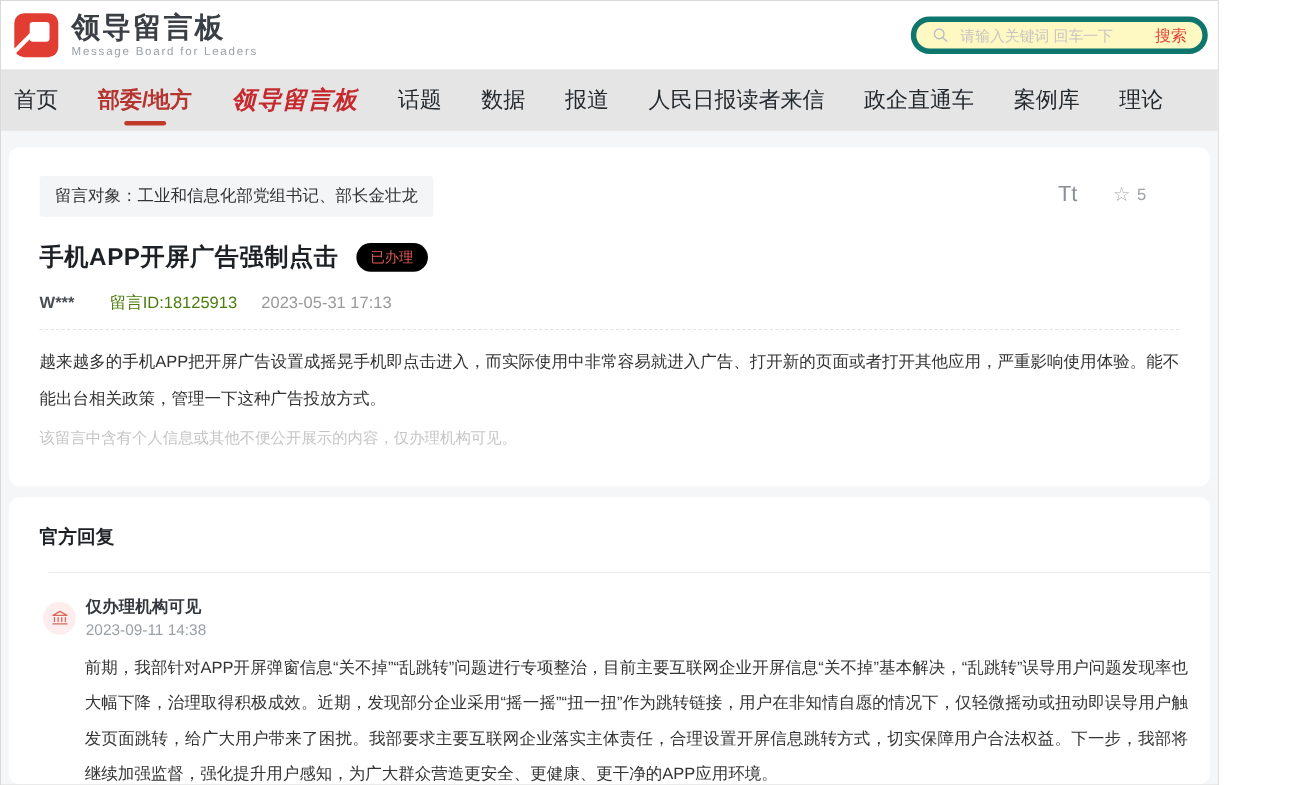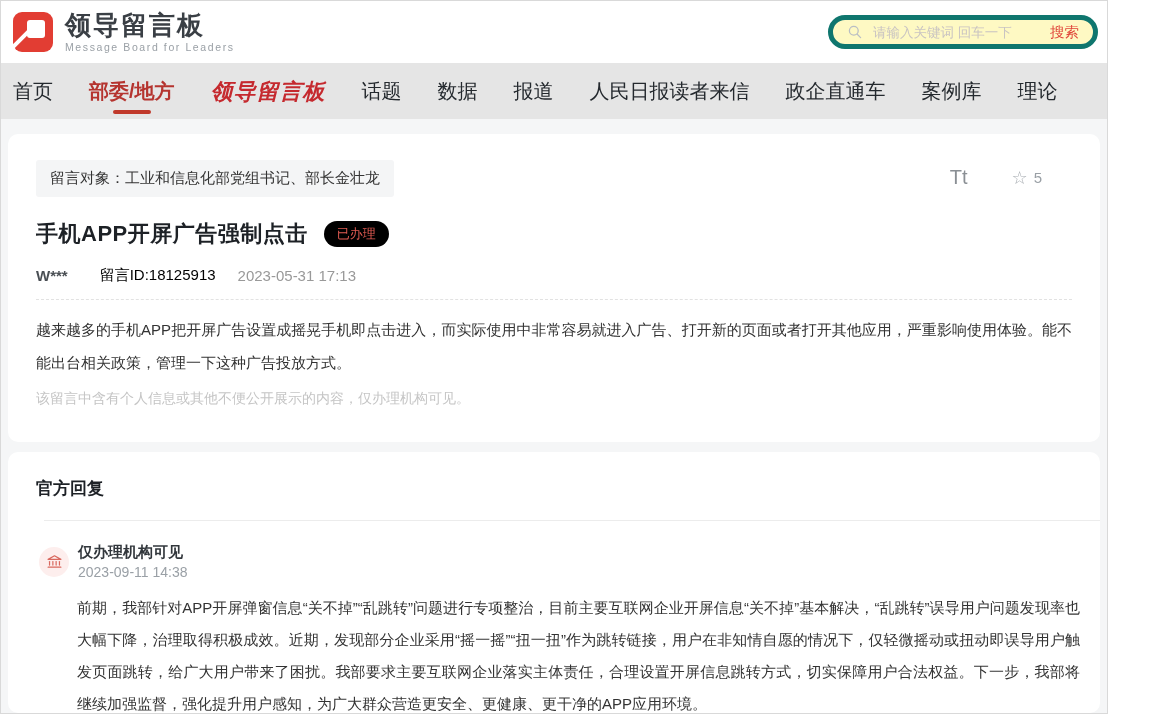--- a/index.html
+++ b/index.html
@@ -32,33 +32,33 @@
   .nav-item--brand { color:#c5292e; font-weight:bold; font-family:"DejaVu Serif","Liberation Serif",serif; font-style:italic; font-size:22px; letter-spacing:1px; }
 
   
   .content { flex:1; background:#f5f6f7; padding:15px 7px 0; display:flex; flex-direction:column; overflow:hidden; }
   .card { background:#fff; border-radius:10px; }
 
   
   .msg-card { padding:26px 28px 34px; flex:0 0 auto; }
   .msg-toprow { display:flex; justify-content:space-between; align-items:flex-start; }
   .target-box { background:#f4f5f6; color:#333; font-size:15px; padding:9px 14px; border-radius:3px; }
-  .msg-tools { display:flex; align-items:center; gap:44px; margin-top:6px; margin-right:30px; }
+  .msg-tools { display:flex; align-items:center; gap:32px; margin-top:6px; margin-right:30px; }
   .tool-font { font-size:20px; color:#8a8f94; cursor:pointer; font-weight:500; }
   .tool-fav { display:flex; align-items:center; gap:6px; color:#9aa0a6; cursor:pointer; }
   .tool-fav .star { font-size:18px; color:#a8adb2; }
   .tool-fav .count { font-size:15px; }
 
   .msg-titlerow { display:flex; align-items:center; margin-top:22px; }
   .msg-title { font-size:22px; font-weight:bold; color:#1d2126; letter-spacing:0.5px; }
   .status-badge { margin-left:16px; font-size:13px; color:#e25b52; background:#000000; padding:4px 13px; border-radius:13px; }
 
   .msg-meta { display:flex; align-items:center; margin-top:17px; font-size:15px; }
   .msg-author { font-weight:bold; color:#4a4f54; }
-  .msg-id { color:#000000; margin-left:32px; }
+  .msg-id { color:#4d7c0f; margin-left:32px; }
   .msg-time { color:#999; margin-left:22px; }
 
   .dashed-sep { border:none; border-top:1px dashed #e2e2e2; margin-top:14px; }
 
   .msg-body { margin-top:13px; font-size:15px; color:#333; line-height:33px; text-align:justify; }
   .msg-note { margin-top:11px; font-size:14px; color:#c5c5c5; }
 
   
   .reply-card { margin-top:10px; flex:1; overflow:hidden; padding-bottom:10px; }
   .reply-heading { font-size:17px; font-weight:bold; color:#1d2126; padding:25px 28px 20px; }

